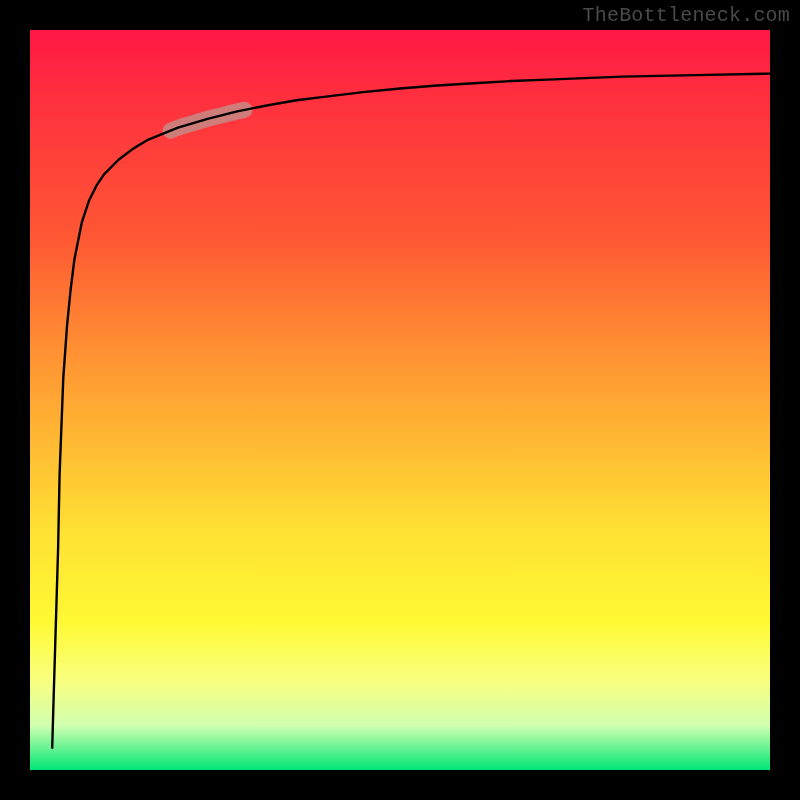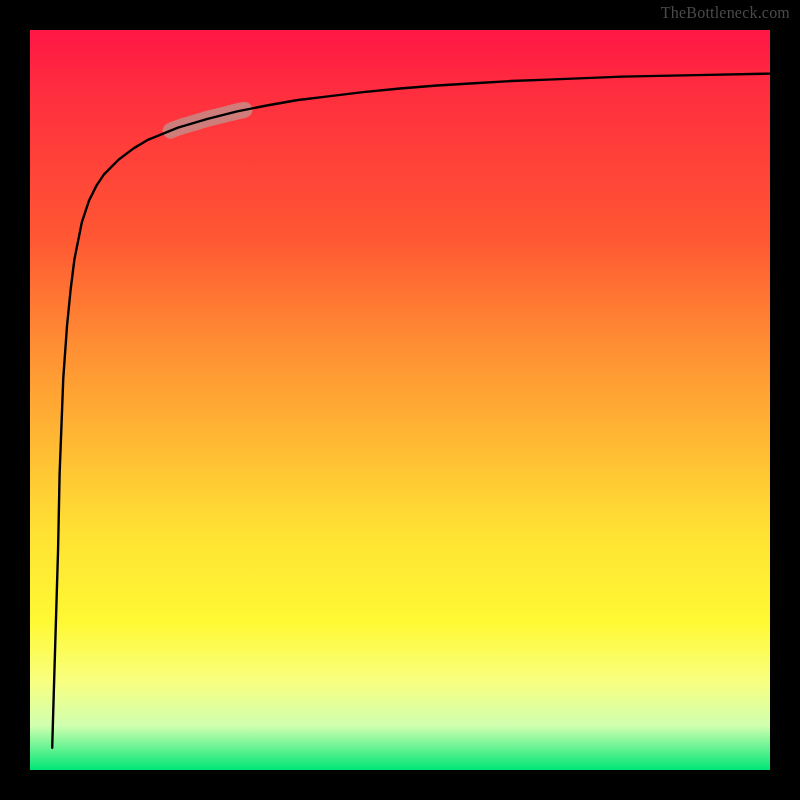--- a/index.html
+++ b/index.html
@@ -45,22 +45,22 @@
     position: absolute;
     left: 0;
     top: 0;
     width: 100%;
     height: 100%;
   }
   .attribution {
     position: absolute;
     right: 10px;
     top: 4px;
-    font-family: Liberation Serif, serif;
-    font-size: 16px;
+    font-family: Liberation Mono, monospace;
+    font-size: 20px;
     color: #4a4a4a;
     letter-spacing: 0.2px;
   }
 </style>
 </head>
 <body>
 
 <div class="wrap">
   <div class="plot">
     <div class="gradient"></div>

